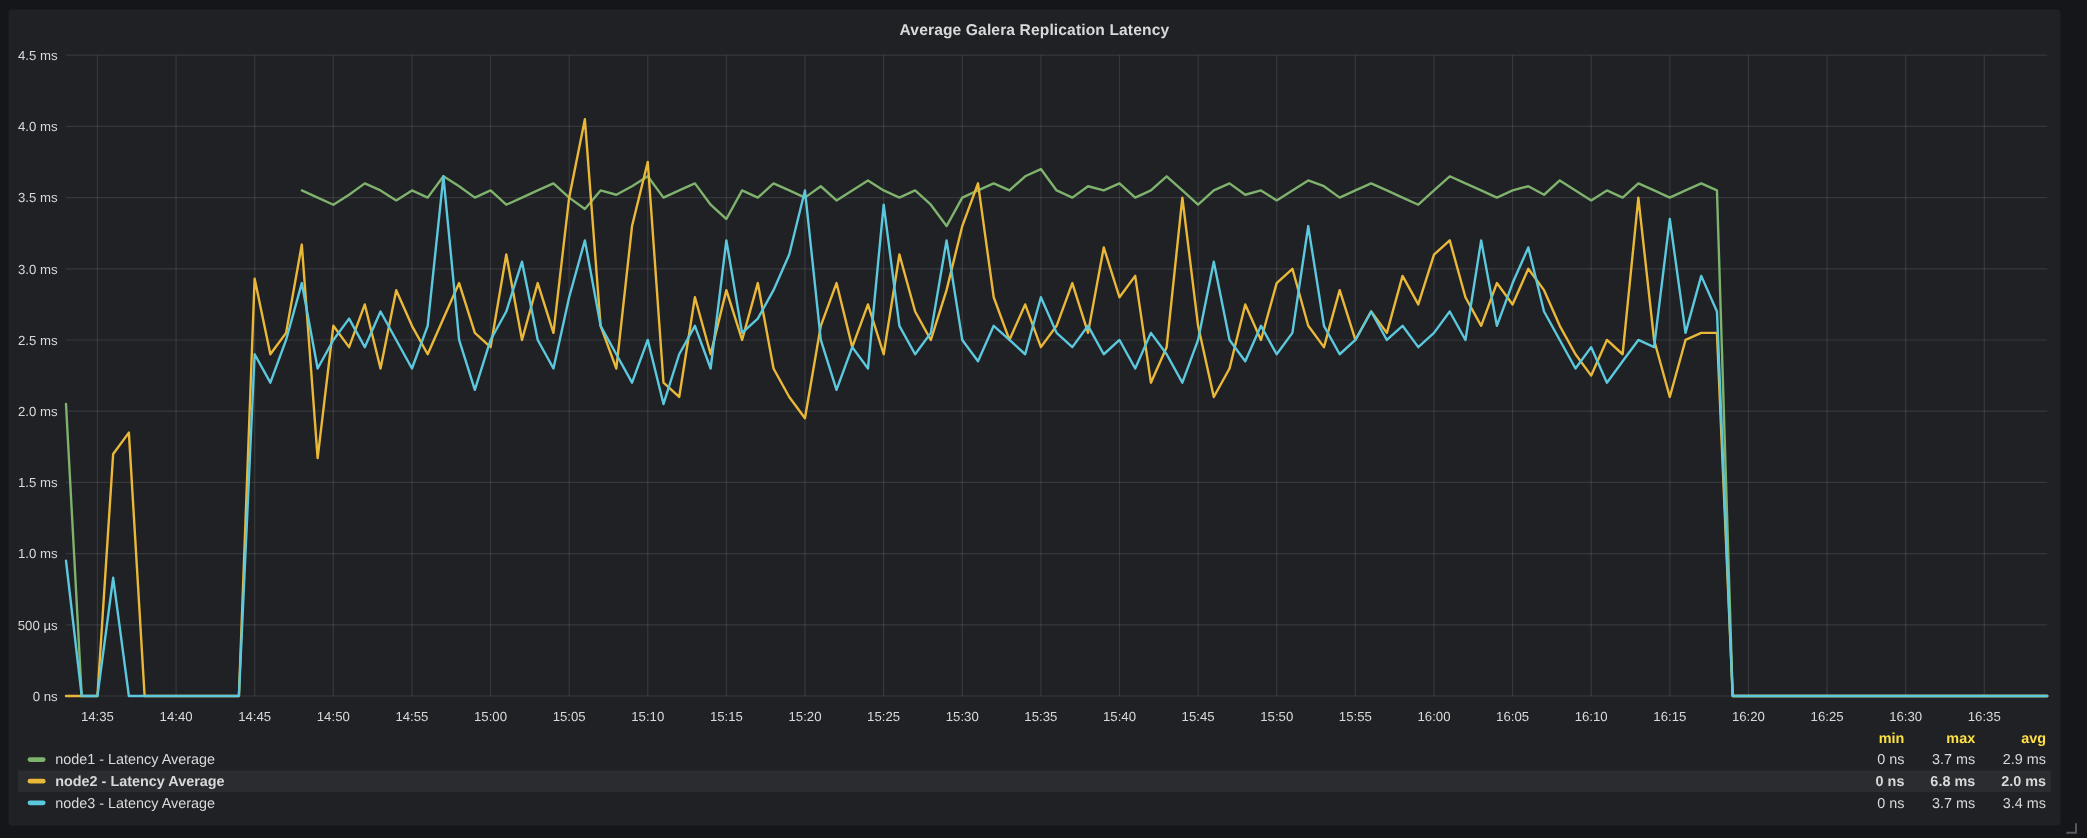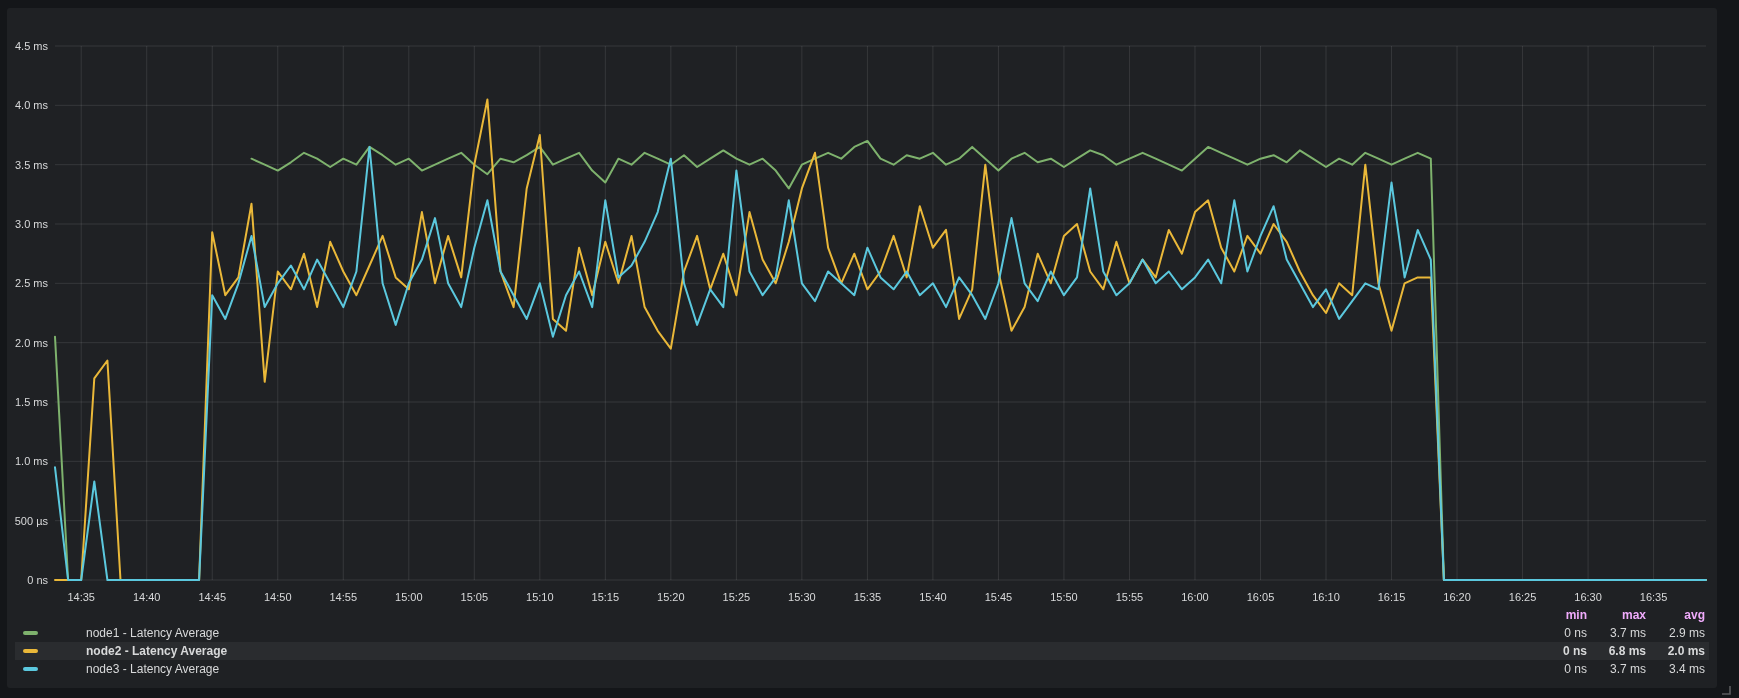--- a/index.html
+++ b/index.html
@@ -9,33 +9,34 @@
     position:absolute; left:7px; top:8px; width:1710px; height:680px;
     background:#1f2124; border-radius:3px;
   }
   .panel-title {
     position:absolute; top:9px; left:0; width:100%; text-align:center;
     font-size:13px; font-weight:700; color:#d8d9da; letter-spacing:.1px;
   }
   svg text { font-family:"Liberation Sans", sans-serif; font-size:11px; fill:#d8d9da; }
   .legend { position:absolute; left:8px; right:8px; top:598px; font-size:12px; color:#d8d9da; }
   .legend-header { position:relative; height:18px; }
-  .legend-row { position:relative; height:18px; display:flex; align-items:center; padding-left:8px;gap:40px; }
+  .legend-row { position:relative; height:18px; display:flex; align-items:center; padding-left:8px; }
   .legend-row.highlighted { background:rgba(255,255,255,0.05);font-weight:bold; }
   .swatch { display:inline-block; width:15px; height:4px; border-radius:2px; margin-right:8px; flex:0 0 auto; cursor:pointer; }
   .legend-label { color:#d8d9da; cursor:pointer; white-space:nowrap; }
   .stats { position:absolute; right:4px; top:0; display:flex; height:18px; align-items:center; }
   .stats .cell { width:59px; text-align:right; }
-  .stats.header-cells .cell { color:#f0abfc; font-weight:700; cursor:pointer; }
+  .stats.header-cells .cell { color:#fde047; font-weight:700; cursor:pointer; }
   .resize-handle { position:absolute; right:8px; bottom:3px; width:10px; height:10px; cursor:nwse-resize; }
 </style>
 </head>
 <body>
 
 <div class="panel">
+  <div class="panel-title">Average Galera Replication Latency</div>
 
   <svg id="chart" width="1710" height="680">
       <g>
         <line x1="48" x2="1699" y1="38" y2="38" stroke="rgba(255,255,255,0.10)" stroke-width="1"></line>
         <line x1="48" x2="1699" y1="97.33333333333337" y2="97.33333333333337" stroke="rgba(255,255,255,0.10)" stroke-width="1"></line>
         <line x1="48" x2="1699" y1="156.66666666666669" y2="156.66666666666669" stroke="rgba(255,255,255,0.10)" stroke-width="1"></line>
         <line x1="48" x2="1699" y1="216" y2="216" stroke="rgba(255,255,255,0.10)" stroke-width="1"></line>
         <line x1="48" x2="1699" y1="275.3333333333333" y2="275.3333333333333" stroke="rgba(255,255,255,0.10)" stroke-width="1"></line>
         <line x1="48" x2="1699" y1="334.6666666666667" y2="334.6666666666667" stroke="rgba(255,255,255,0.10)" stroke-width="1"></line>
         <line x1="48" x2="1699" y1="394" y2="394" stroke="rgba(255,255,255,0.10)" stroke-width="1"></line>

